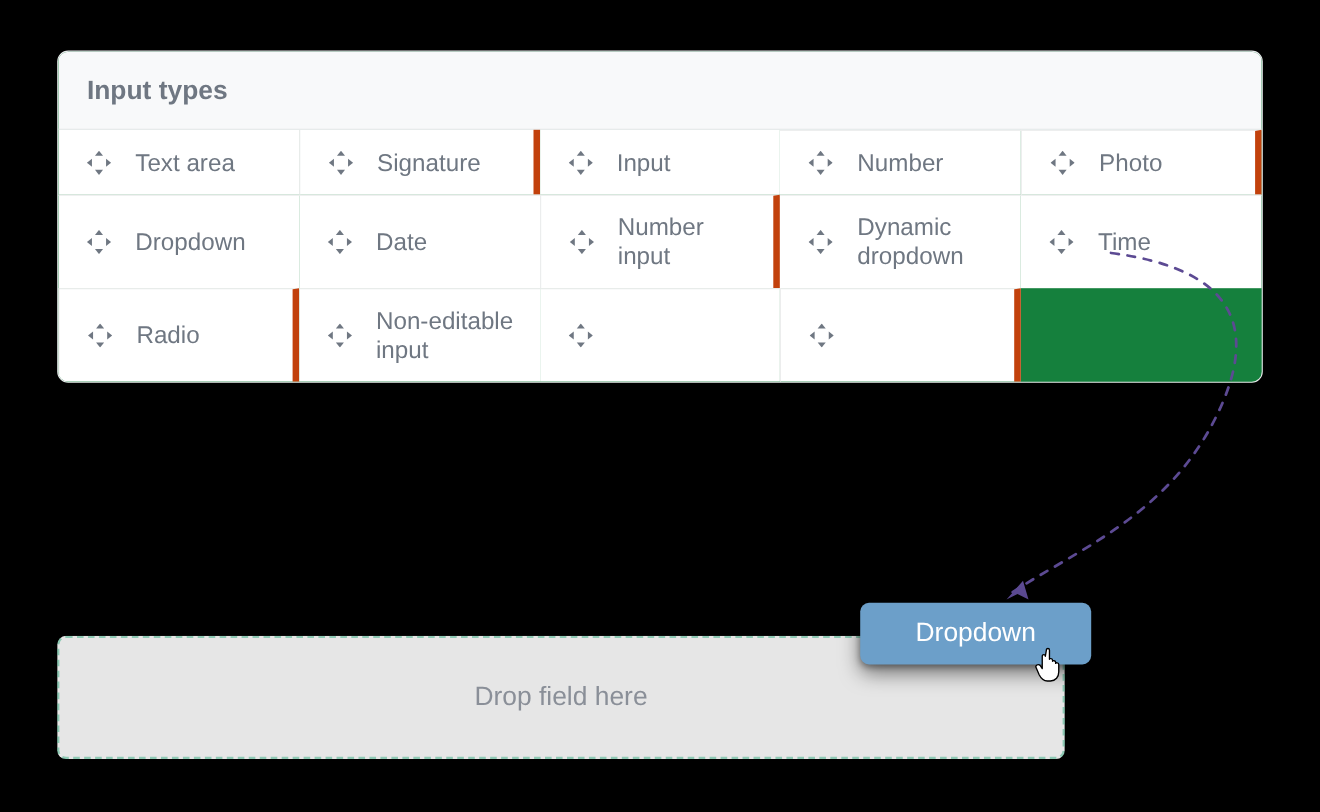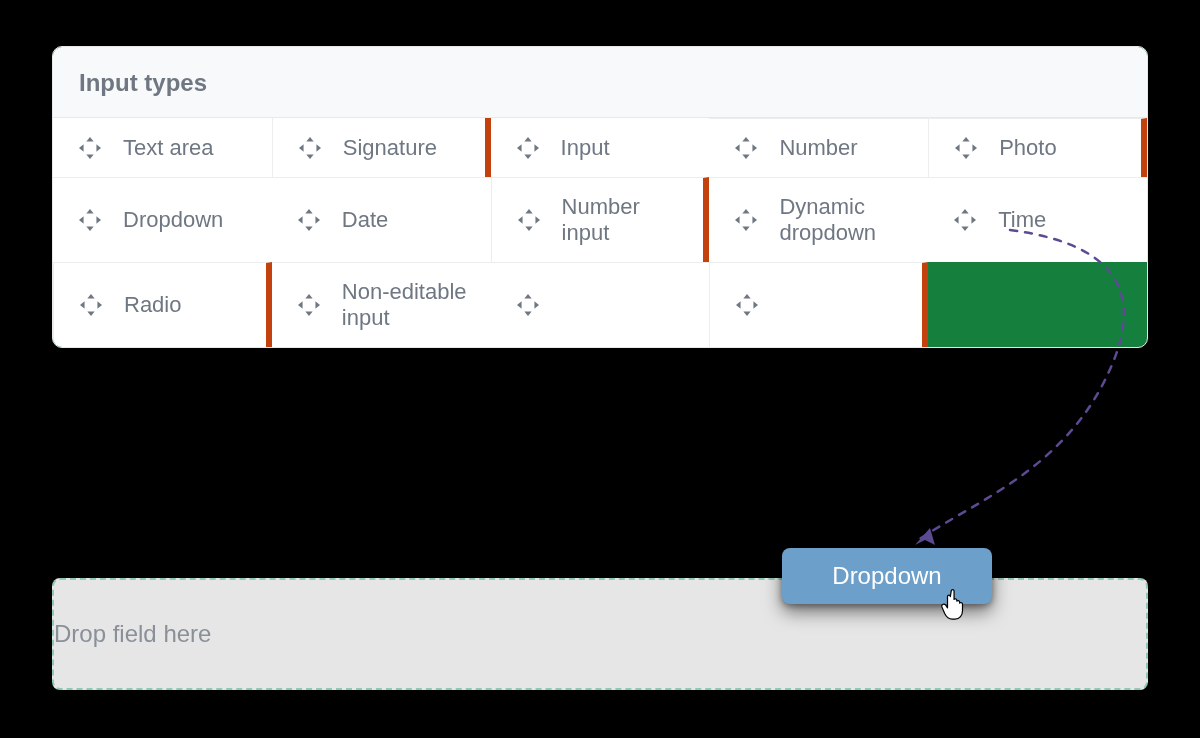--- a/index.html
+++ b/index.html
@@ -55,27 +55,28 @@
   .drag-icon {
     width: 22px; height: 22px;
     display: inline-block;
     flex: 0 0 auto;
   }
 
   
   .dropzone {
     position: absolute;
     left: 52px; top: 578px;
-    width: 1096px;
+    width: 916px;
     height: 112px;
     background: #e6e6e6;
     border: 2px dashed #8ec9b4;
     border-radius: 8px;
     display: flex;
     align-items: center;
+    justify-content: center;
     font-size: 24px;
     color: #8a8f98;
   }
 
   
   .chip {
     position: absolute;
     left: 782px; top: 548px;
     width: 210px; height: 56px;
     background: #6c9fc9;

